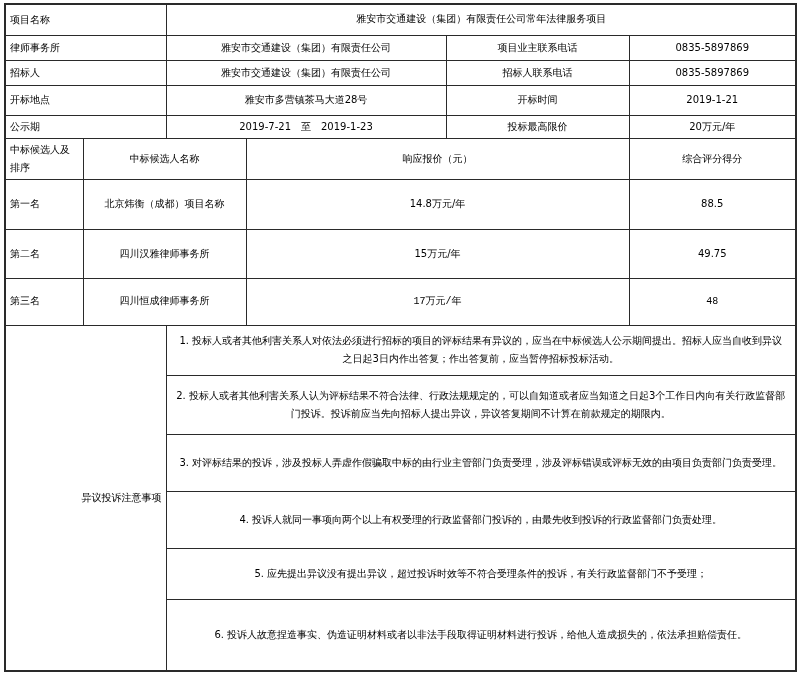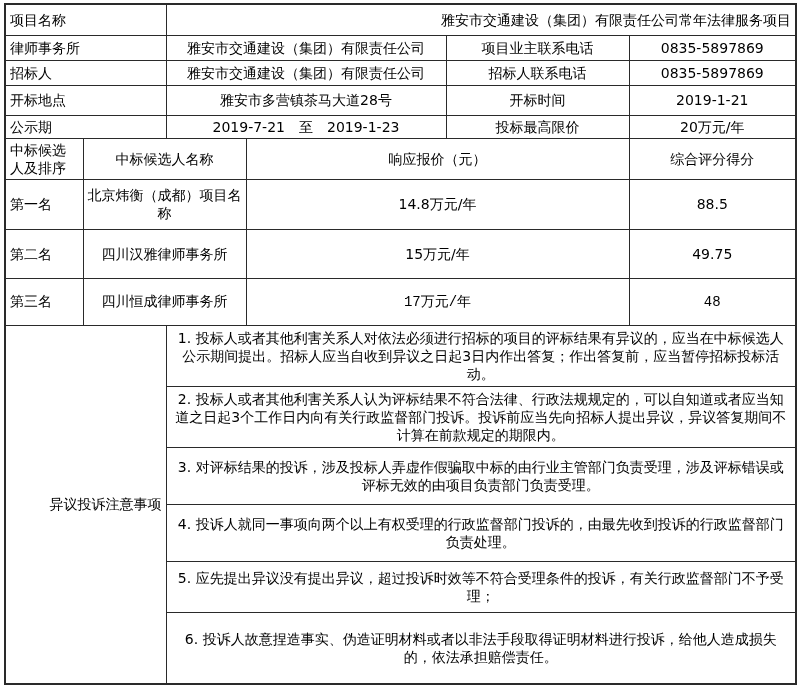--- a/index.html
+++ b/index.html
@@ -18,30 +18,30 @@
     overflow: hidden;
   }
   table.announcement {
     width: 791px;
     table-layout: fixed;
     border-collapse: collapse;
     border: 2px solid #2a2a2a;
   }
   td {
     border: 1px solid #2a2a2a;
-    font-size: 14px;
+    font-size: 10px;
     line-height: 18px;
     padding: 2px 4px;
     vertical-align: middle;
     text-align: center;
     overflow: hidden;
     word-break: break-all;
   }
   td.lbl { text-align: left; padding-left: 4px; }
-  td.al  { text-align: right; padding-left: 5px; }
+  td.al  { text-align: center; padding-left: 5px; font-family: Liberation Mono, monospace; }
   td.notice-item { line-height: 18px; padding: 3px 8px; }
   td.notice-label { text-align: right; padding-left: 4px; }
   tr.r1 { height: 31px; }
   tr.r2 { height: 25px; }
   tr.r3 { height: 25px; }
   tr.r4 { height: 30px; }
   tr.r5 { height: 23px; }
   tr.rh { height: 38px; }
   tr.rc1 { height: 50px; }
   tr.rc2 { height: 49px; }

